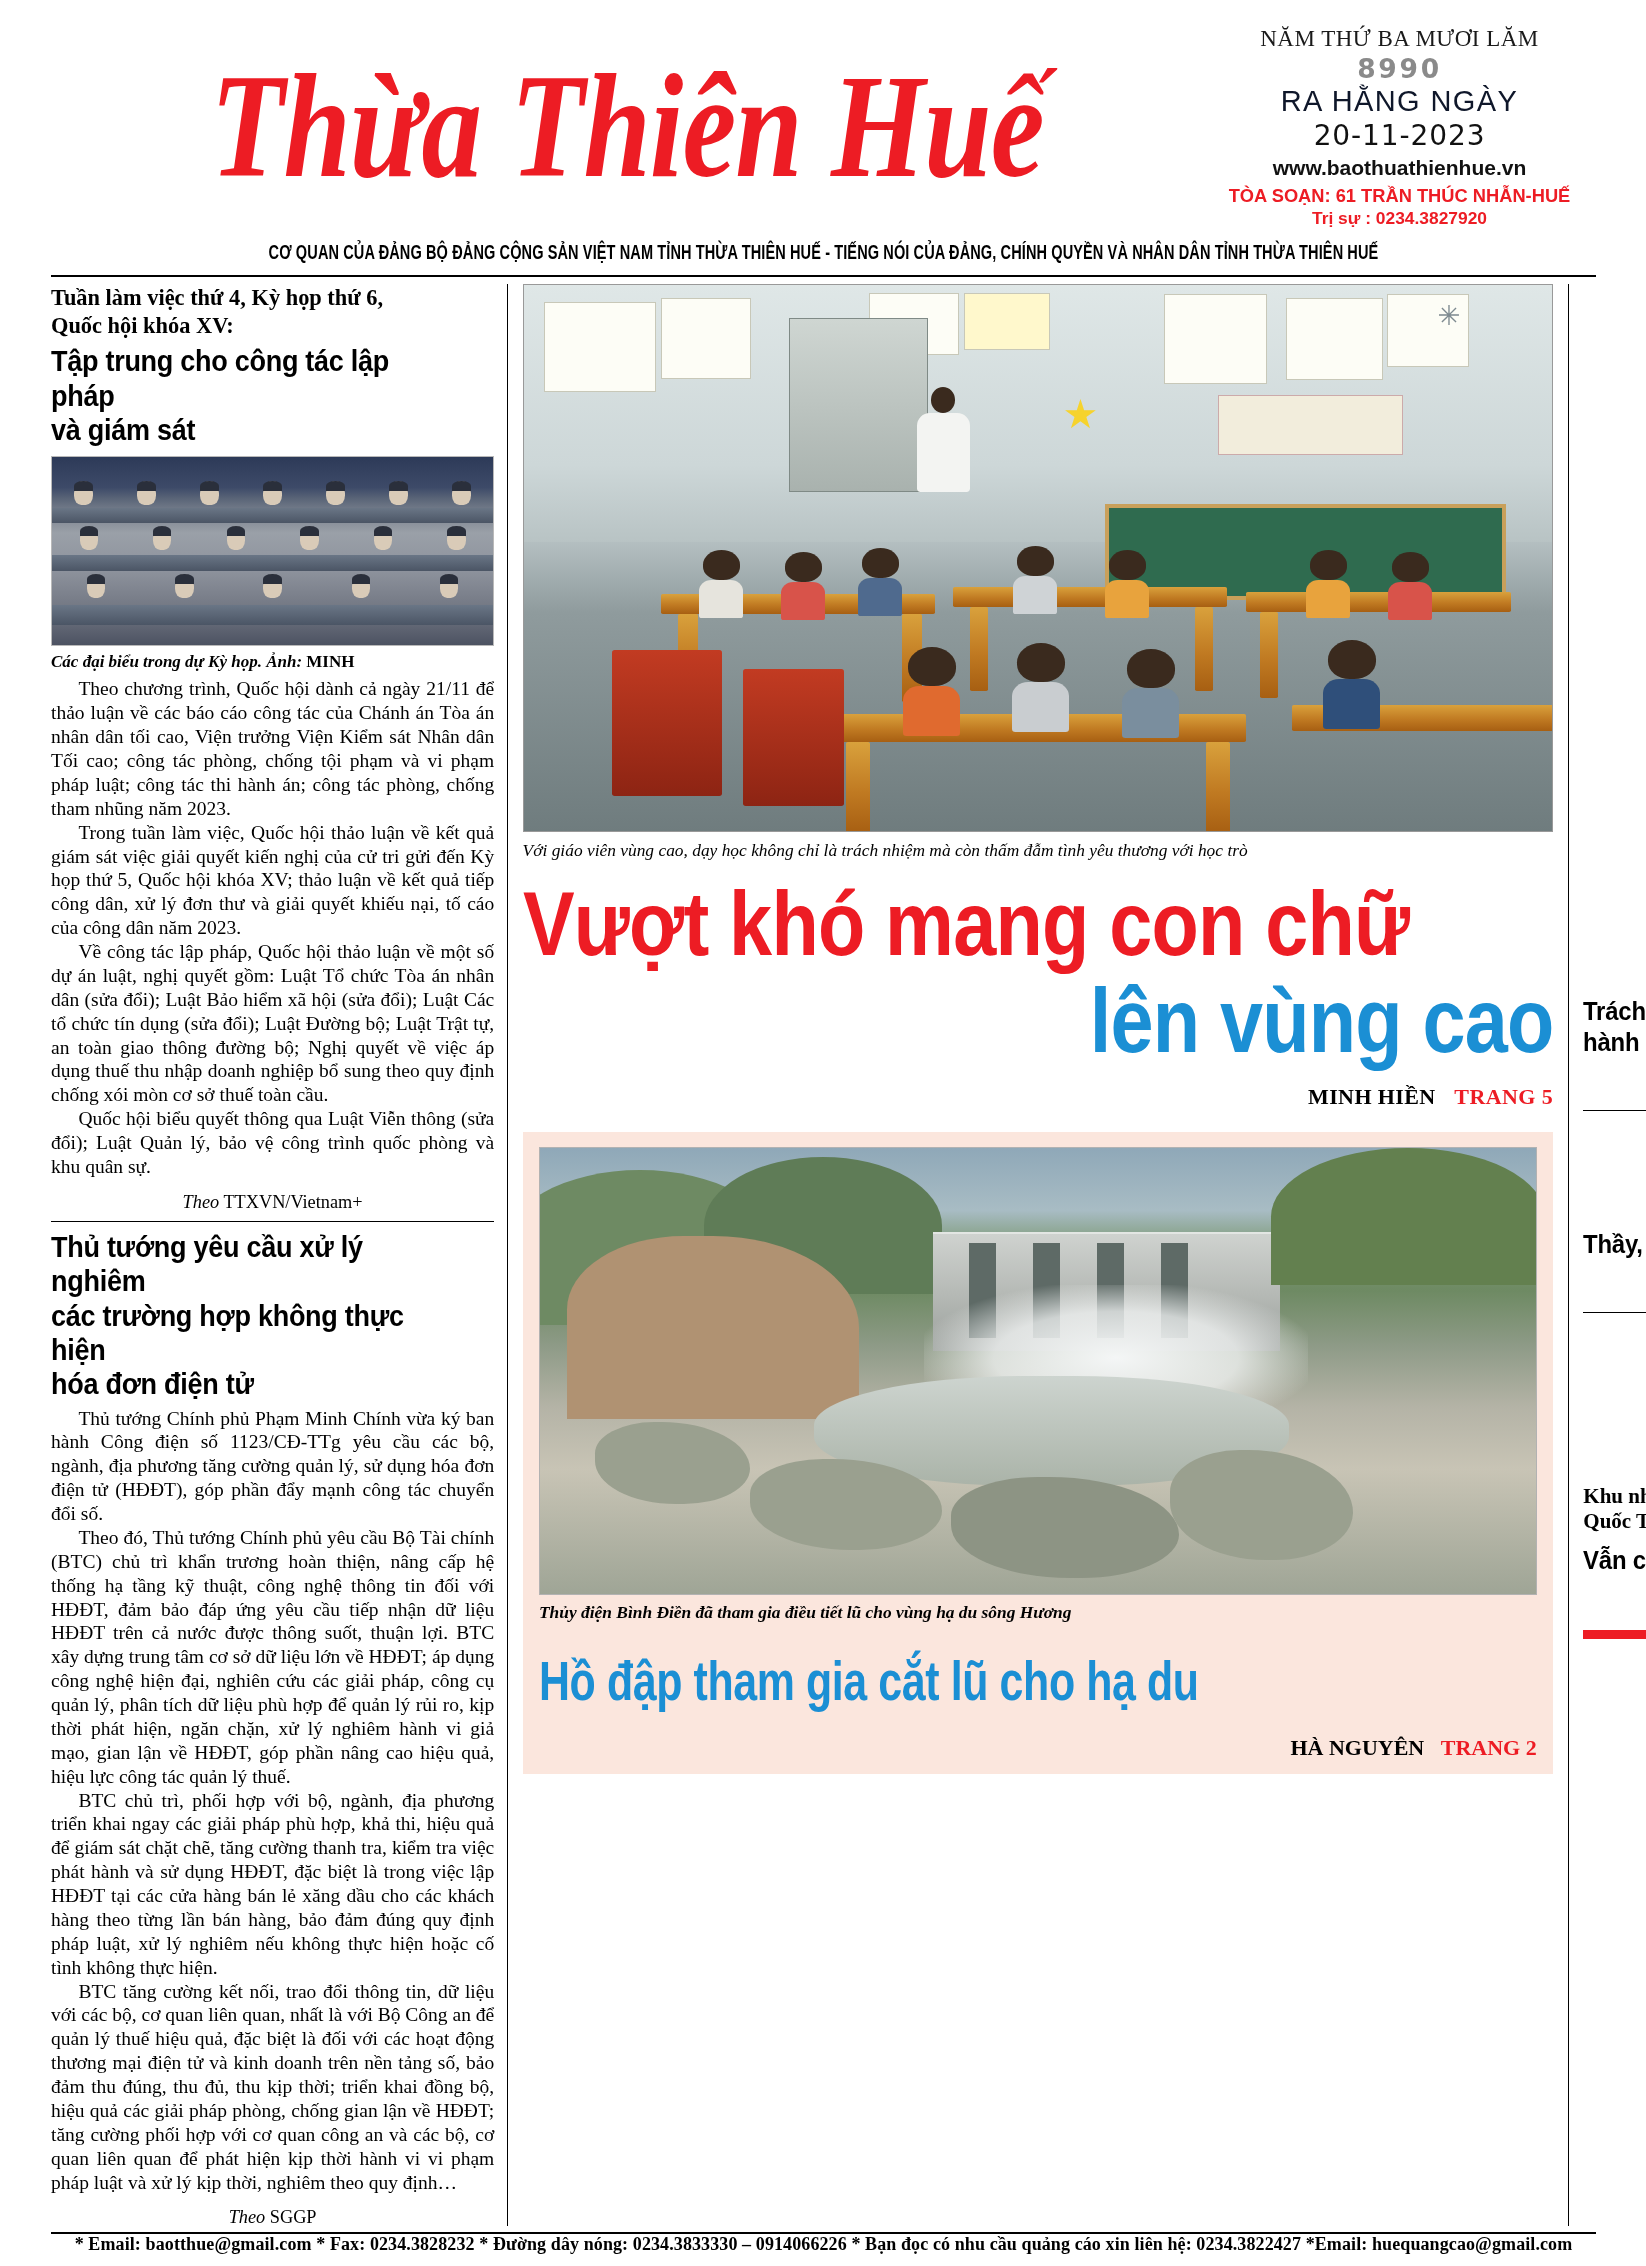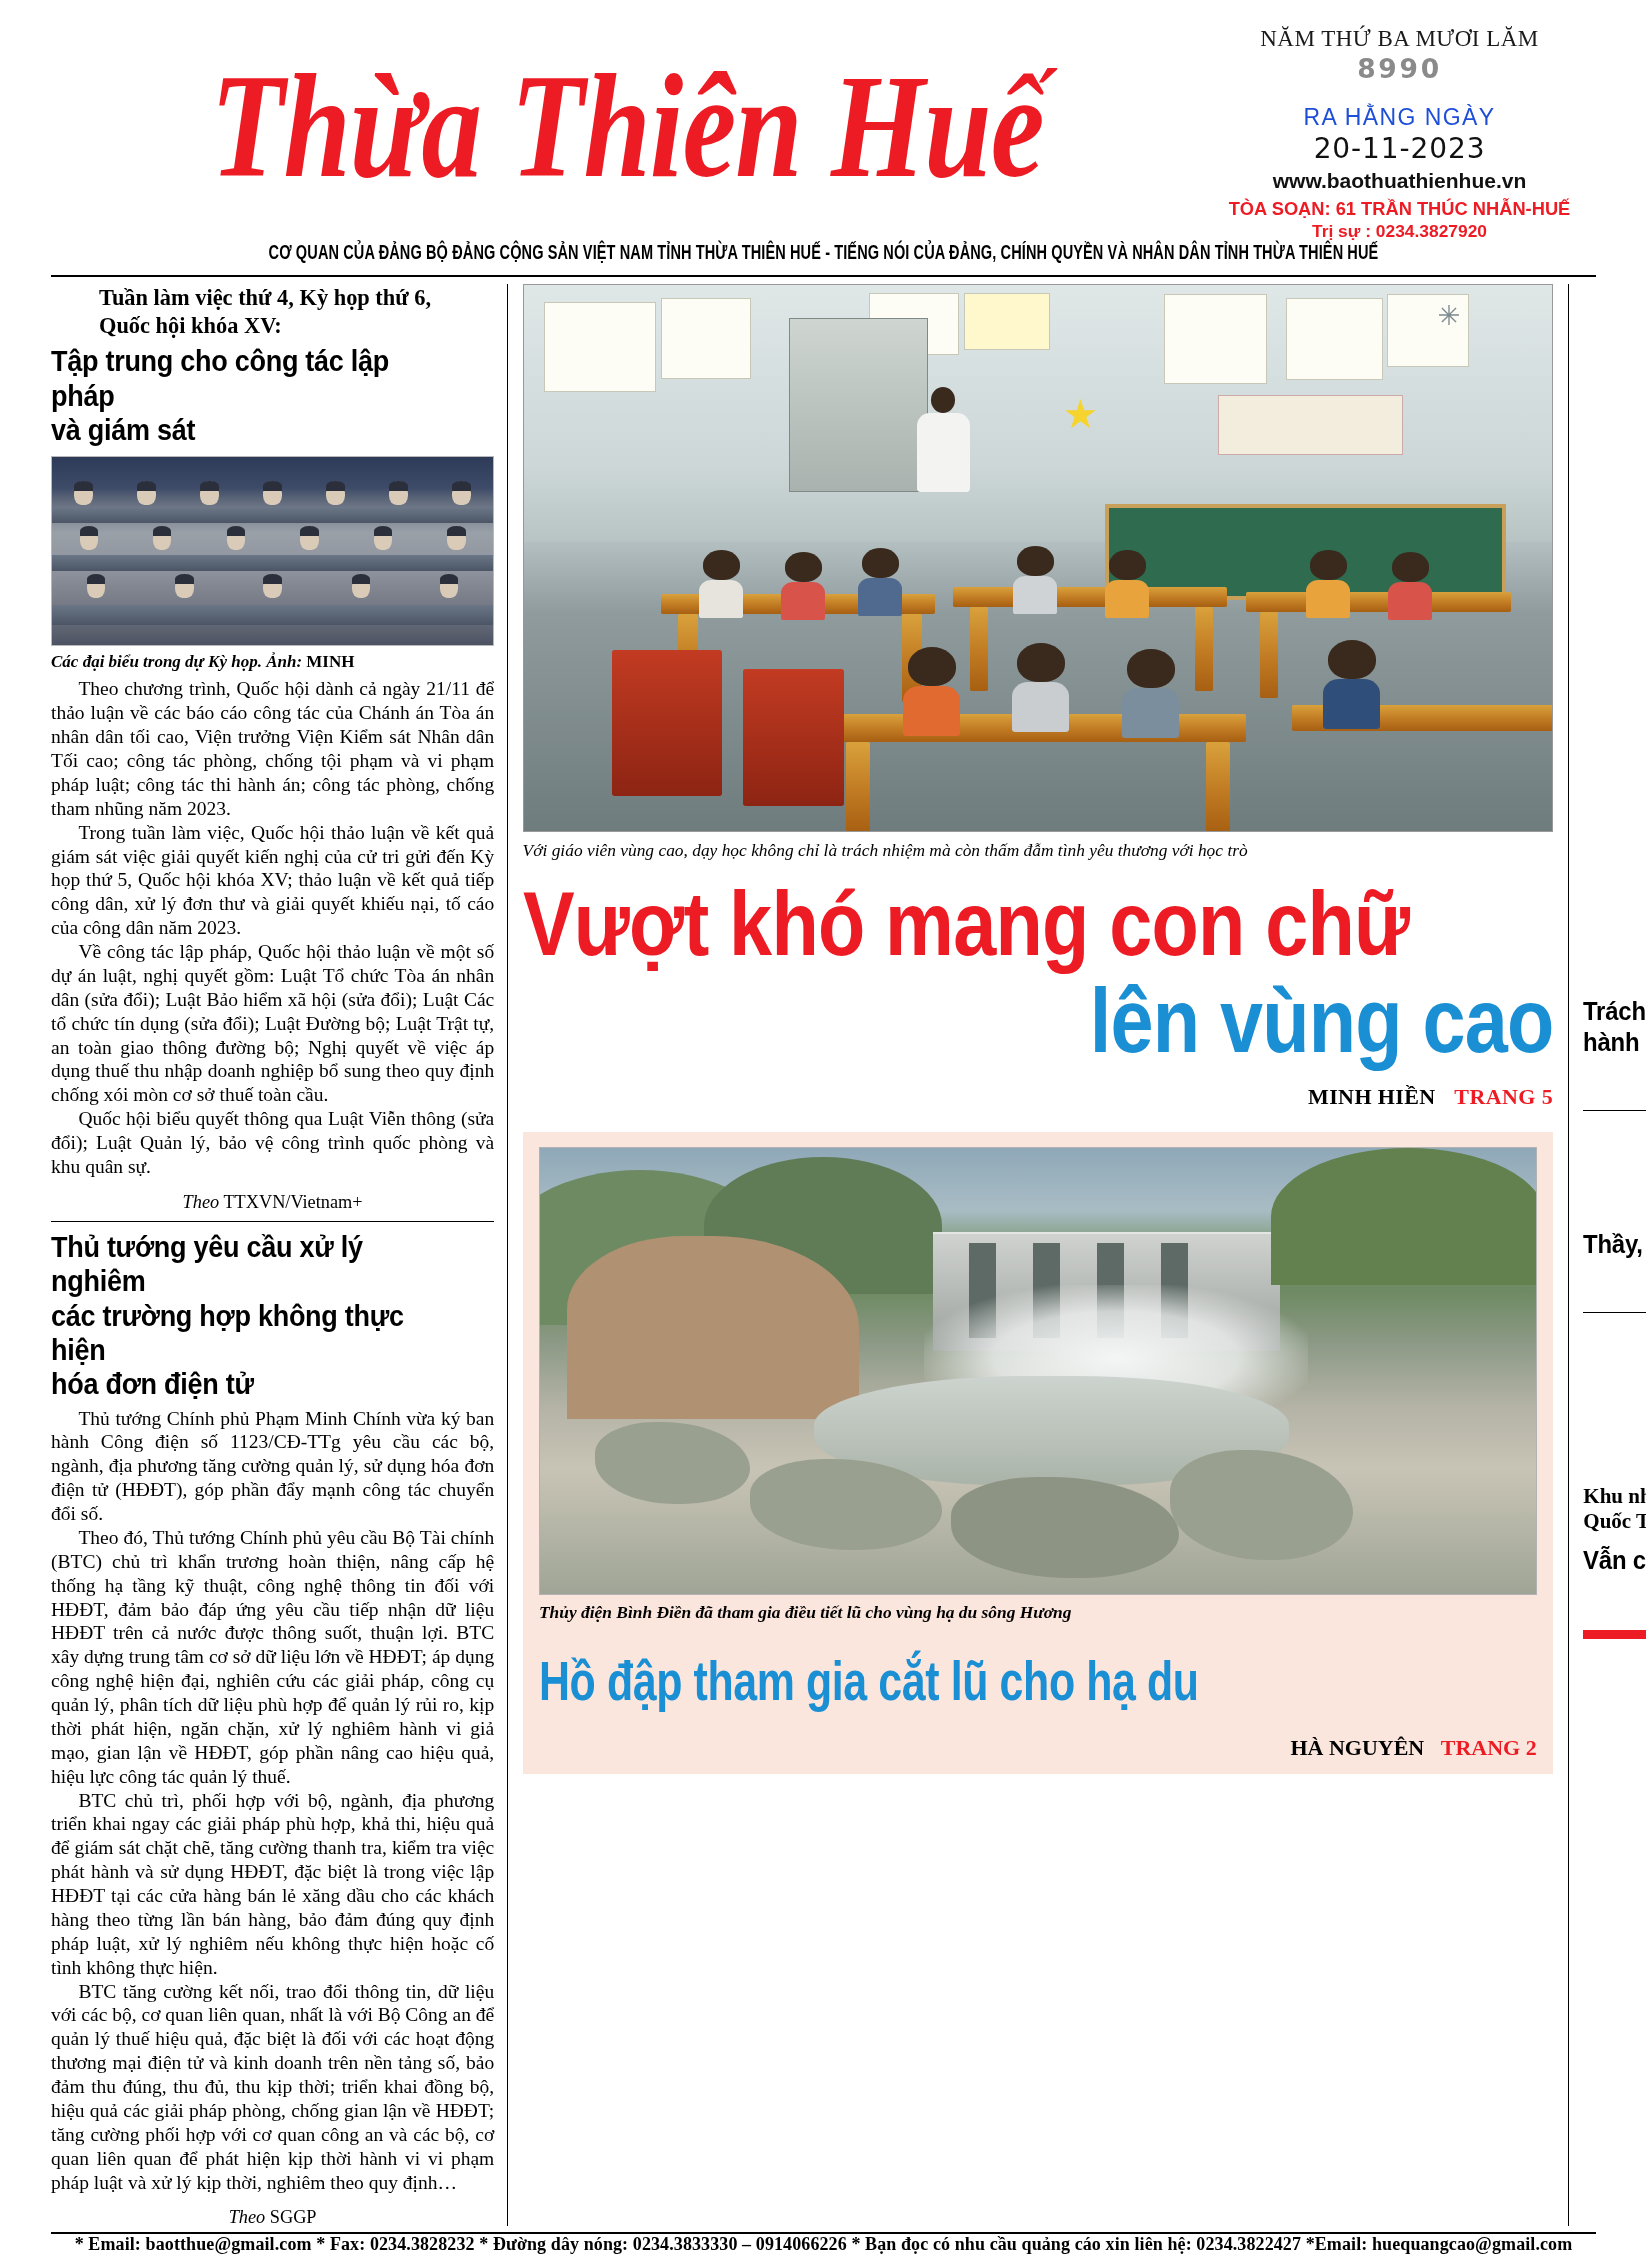--- a/index.html
+++ b/index.html
@@ -64,24 +64,24 @@
   .mr-issue {
     font-family: "DejaVu Sans", sans-serif;
     font-weight: bold;
     font-size: 26.5px;
     color: #8a8a8a;
     letter-spacing: 2.7px;
     margin-top: 1.8px;
   }
   .mr-freq {
     font-family: "Liberation Sans", sans-serif;
-    font-size: 23px;
+    font-size: 29px;
     letter-spacing: 1.4px;
-    margin-top: 20px;
-    color: #1d4ed8;
+    margin-top: 1px;
+    color: #0f172a;
   }
   .mr-day {
     font-family: "DejaVu Sans", sans-serif;
     font-weight: bold;
     font-size: 35px;
     letter-spacing: 1.8px;
     color: #1b8fd4;
     margin-top: 4.6px;
   }
   .mr-date {
@@ -154,21 +154,20 @@
     border-left: 1.4px solid #000;
   }
 
   
   .kicker {
     font-family: "Liberation Serif", serif;
     font-weight: bold;
     font-size: 22.4px;
     line-height: 1.22;
     color: #000;
-    margin-left: 48px;
   }
   .headline-cond {
     font-family: "Liberation Sans", sans-serif;
     font-weight: bold;
     font-size: 30px;
     line-height: 1.14;
     color: #000;
     transform: scaleX(0.9);
     transform-origin: left center;
     margin-top: 5.5px;

